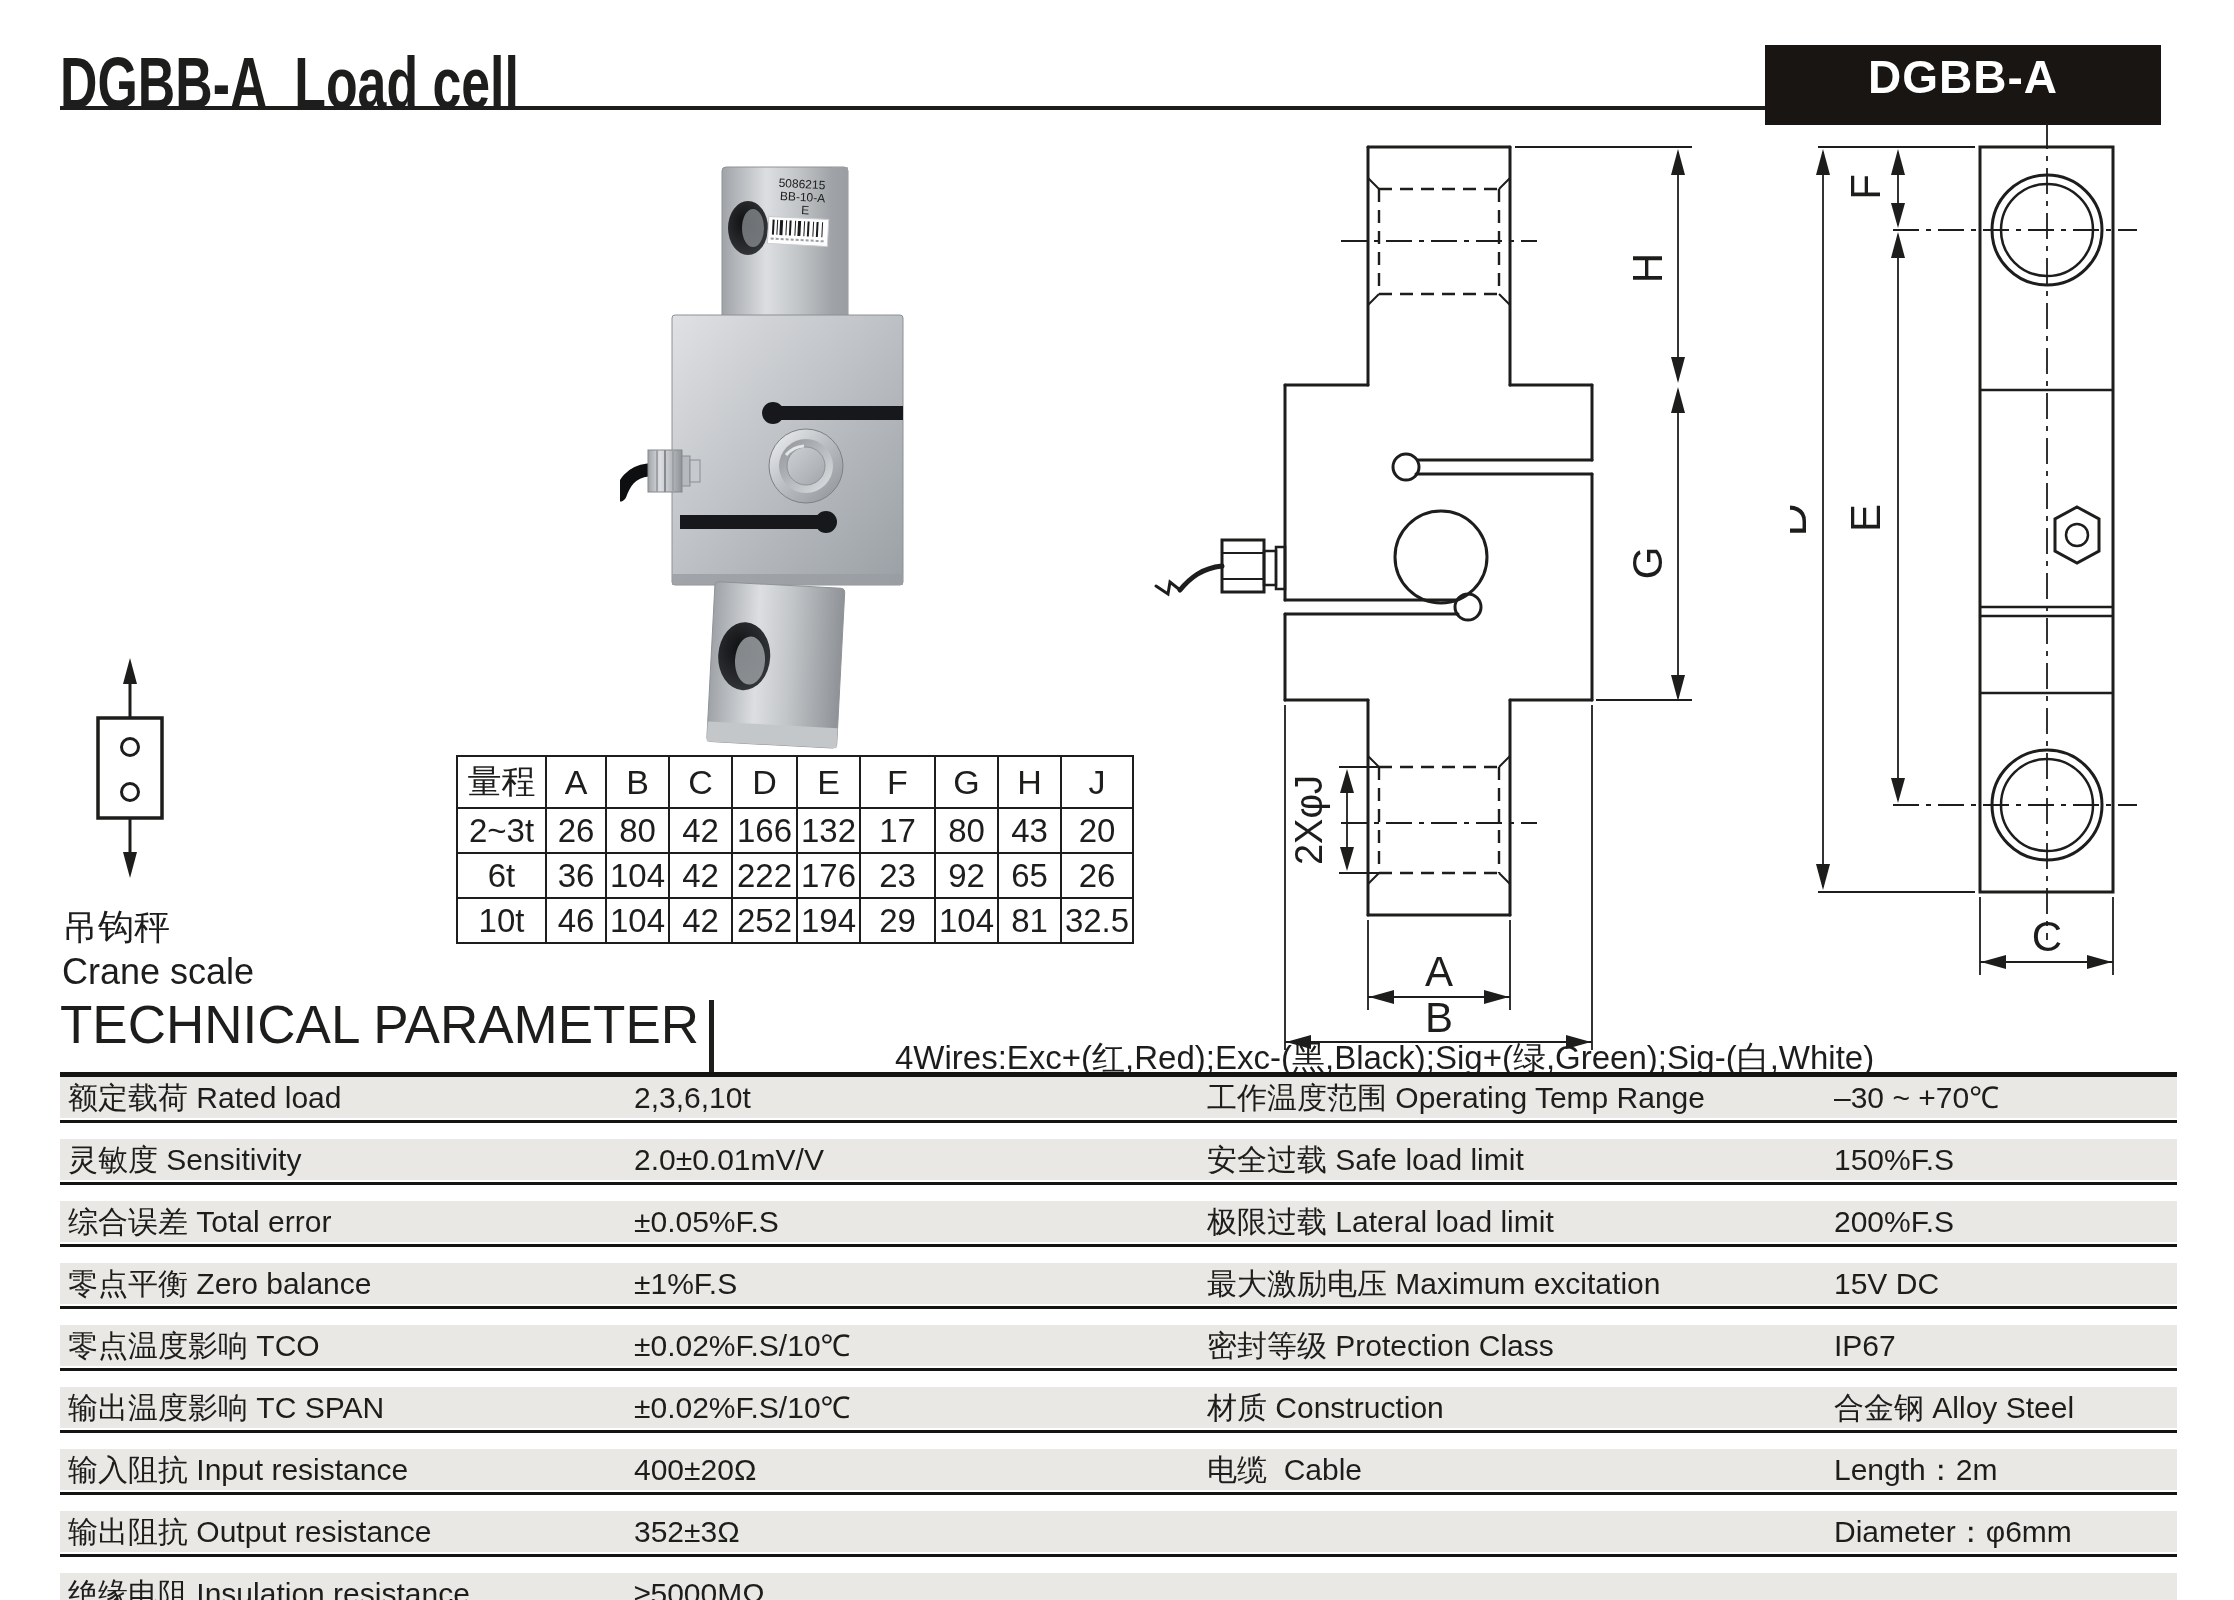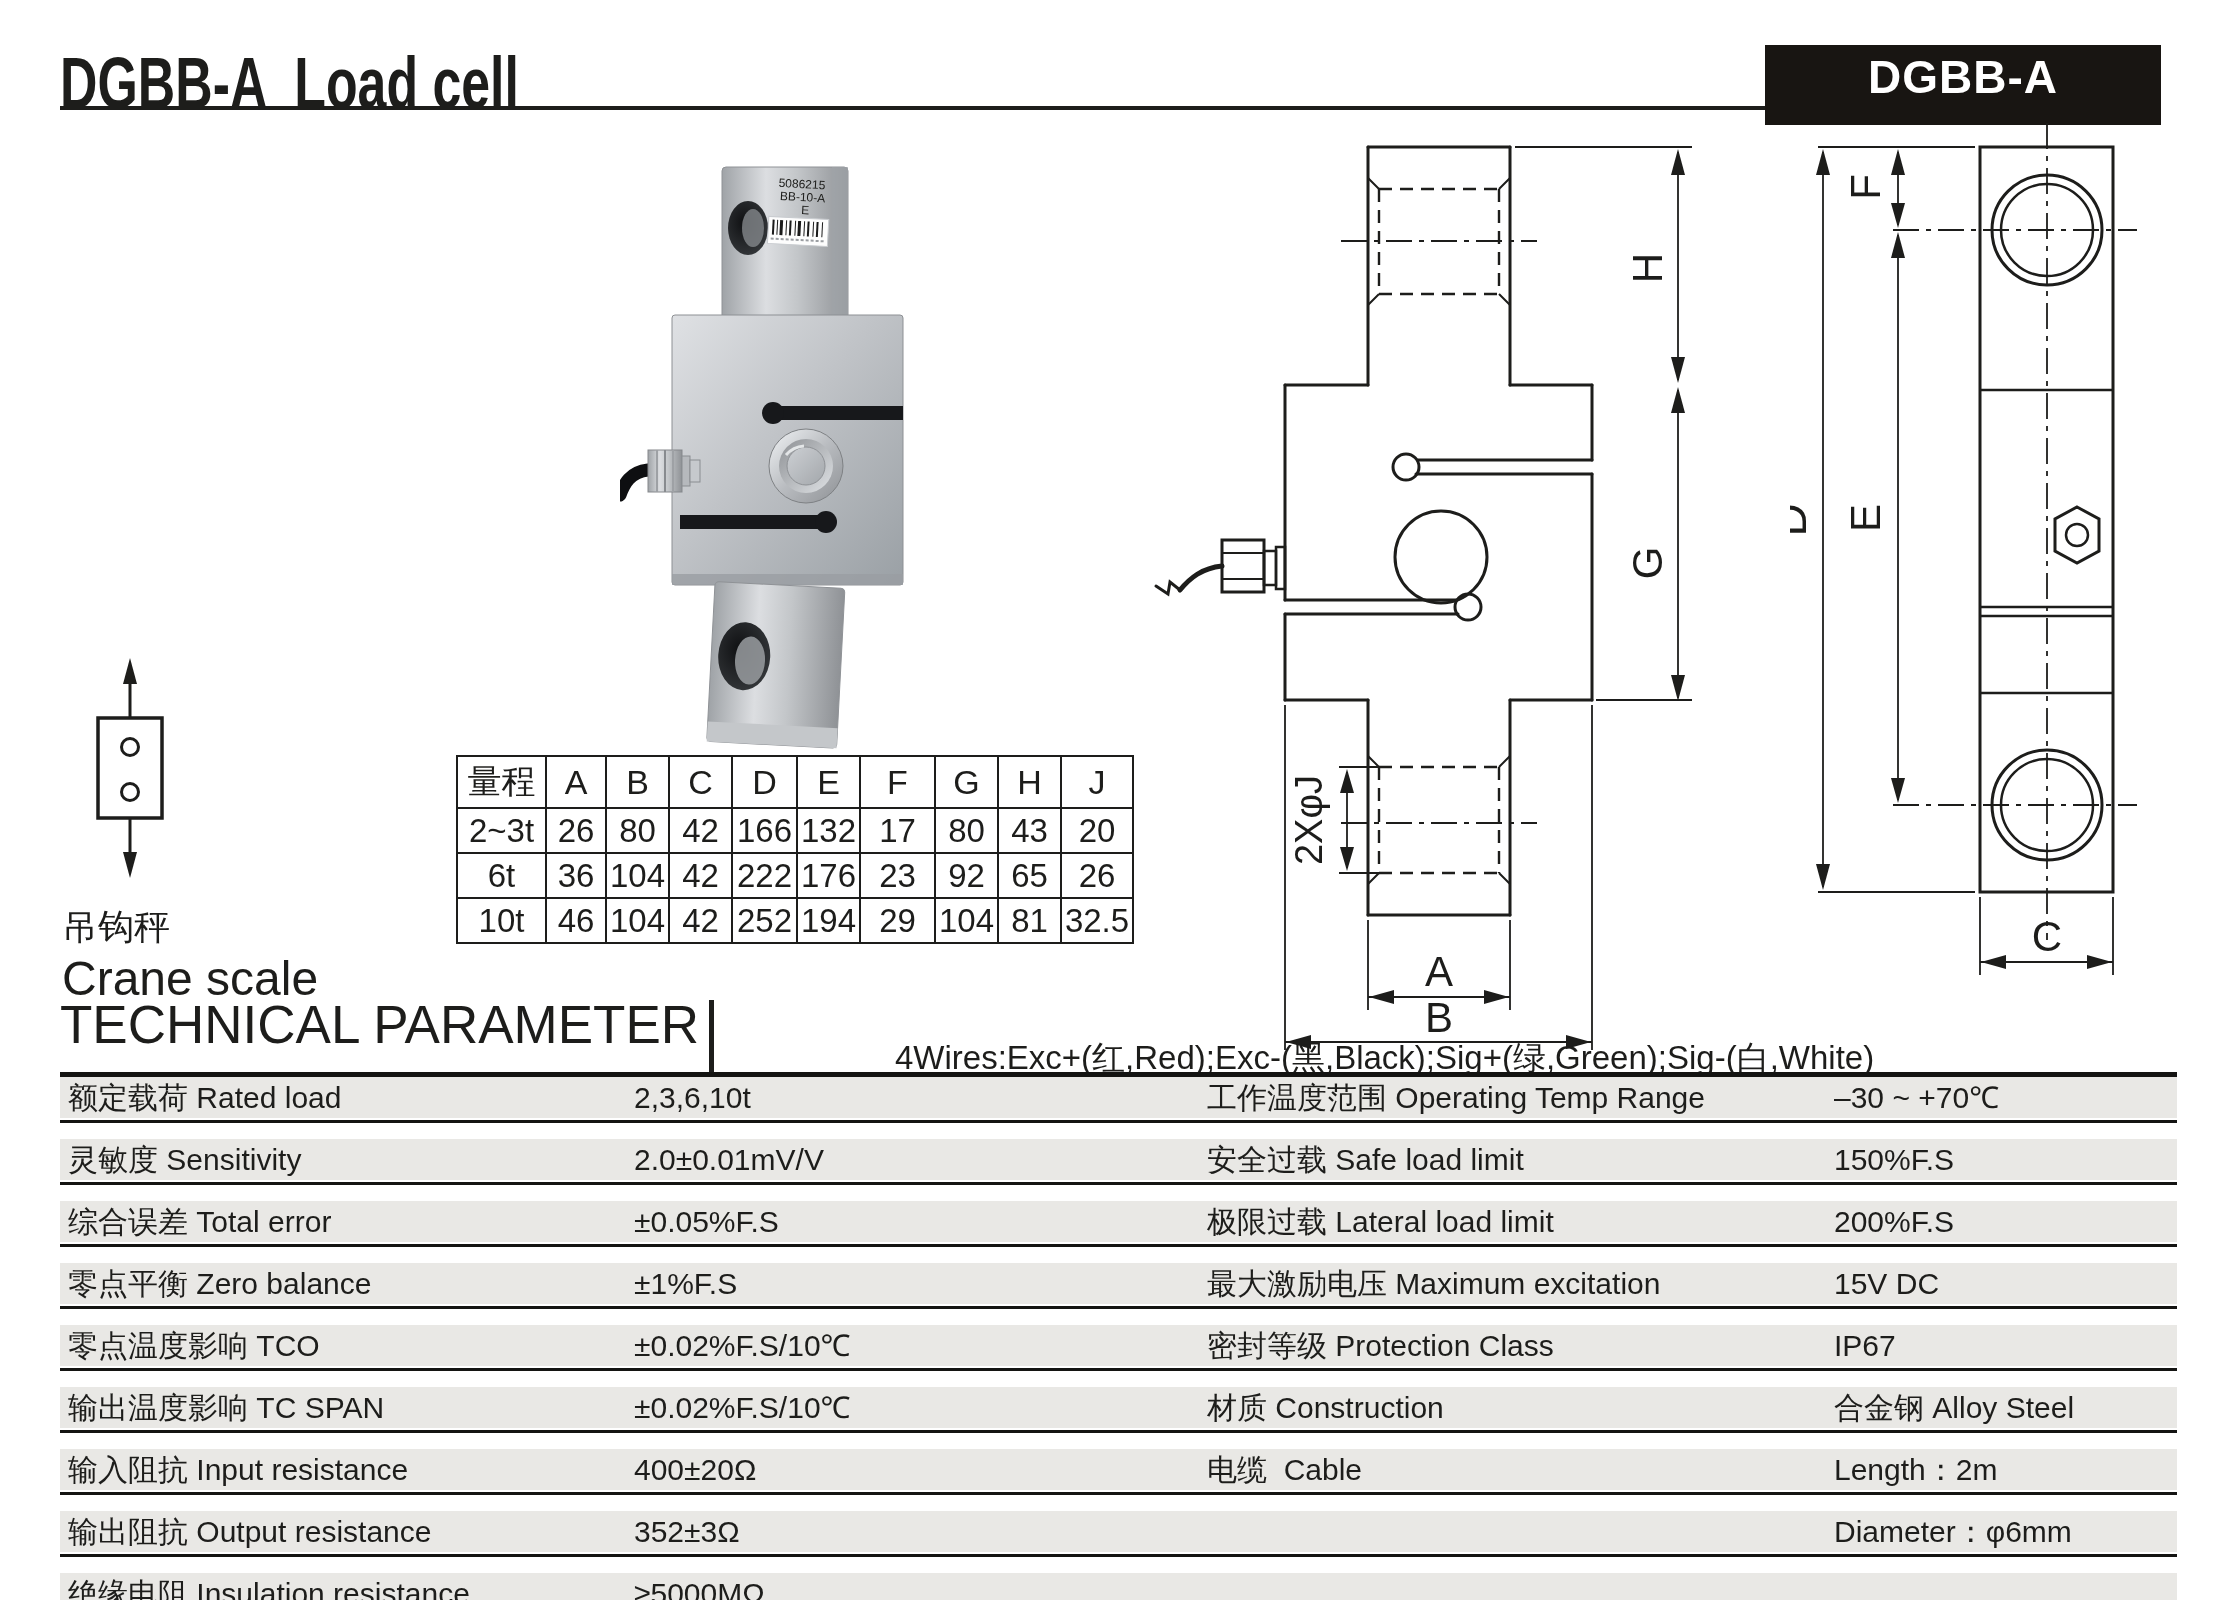--- a/index.html
+++ b/index.html
@@ -7,21 +7,21 @@
         font-family:"Liberation Sans",sans-serif;color:#1d1d1b;}
   .abs{position:absolute;}
   
   .title{left:60px;top:42px;font-size:72px;font-weight:bold;transform:scaleX(.72);
          transform-origin:left top;white-space:pre;letter-spacing:0;}
   .title-rule{left:60px;top:106px;width:2101px;height:4px;background:#1d1d1b;}
   .badge{left:1765px;top:45px;width:396px;height:80px;background:#181512;color:#fff;
          font-size:46px;font-weight:bold;text-align:center;line-height:64px;letter-spacing:1px;}
   
   .crane-zh{left:62px;top:903px;font-size:36px;}
-  .crane-en{left:62px;top:951px;font-size:48px;}
+  .crane-en{left:62px;top:951px;font-size:36px;}
   
   .dim-table{left:456px;top:755px;border-collapse:collapse;table-layout:fixed;}
   .dim-table td{border:2px solid #1d1d1b;text-align:center;vertical-align:middle;
                 font-size:33px;padding:0;white-space:nowrap;overflow:hidden;}
   .dim-table tr.hd td{height:50px;font-size:34px;}
   .dim-table tr td{height:43px;}
   
   .tech-row{left:60px;top:998px;display:flex;align-items:flex-start;}
   .tech-h{font-size:53px;line-height:1;}
   .tech-bar{width:5px;height:74px;background:#1d1d1b;margin-left:10px;margin-top:2px;}

